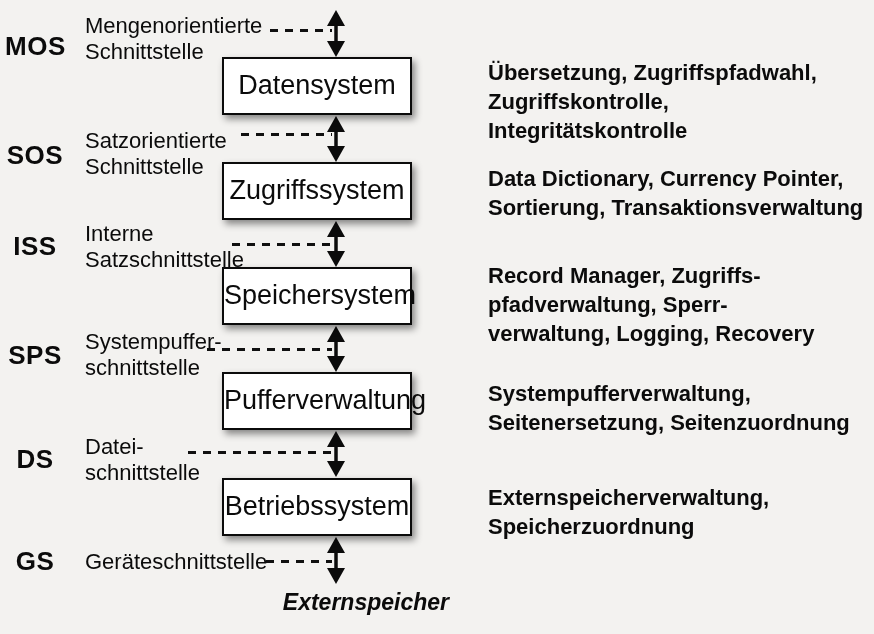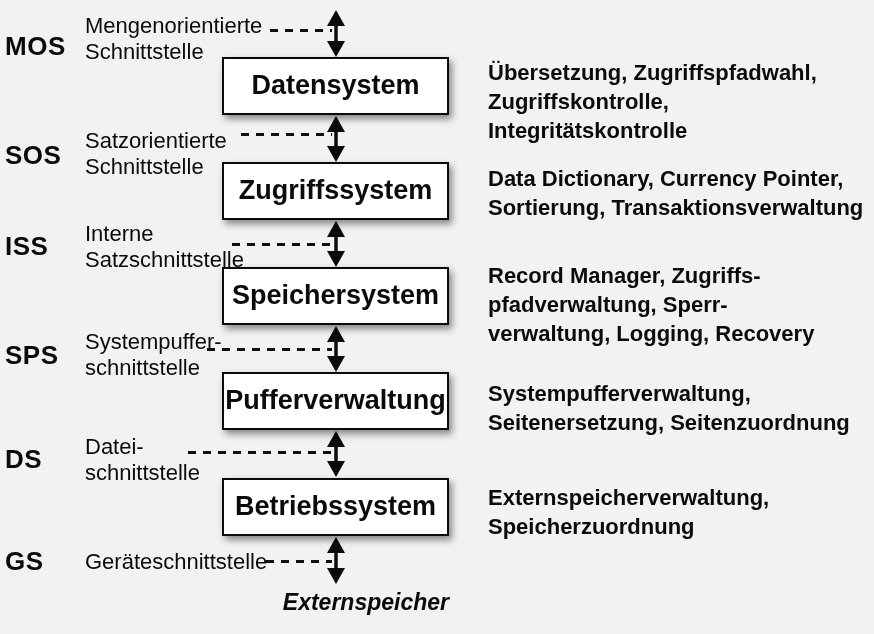--- a/index.html
+++ b/index.html
@@ -11,46 +11,46 @@
   .canvas{
     position:relative;
     width:874px;height:634px;
     background:#f3f2f0;
     overflow:hidden;
     color:#0b0b0b;
   }
   .abbr{
     position:absolute;
     left:5px;width:60px;
-    text-align:left;
+    text-align:center;
     font-size:26px;font-weight:bold;
     letter-spacing:.5px;
     white-space:nowrap;
   }
   .iface-label{
     position:absolute;
     left:85px;
     font-size:22px;font-weight:normal;
     line-height:26px;
     white-space:pre-line;
   }
   .dash{
     position:absolute;
     height:2.6px;
     background:repeating-linear-gradient(90deg,#101010 0 8px,transparent 8px 15px);
   }
   .layer-box{
     position:absolute;
-    left:222px;width:227px;height:58px;
+    left:222px;width:190px;height:58px;
     box-sizing:border-box;
     background:#ffffff;
     border:2.5px solid #0b0b0b;
     box-shadow:3px 4px 7px rgba(0,0,0,.45);
     text-align:center;
-    font-size:27px;font-weight:bold;
+    font-size:27px;font-weight:normal;
     line-height:52px;
     white-space:nowrap;
   }
   .tasks{
     position:absolute;
     left:488px;
     font-size:22px;font-weight:bold;
     line-height:29px;
     white-space:pre-line;
   }

